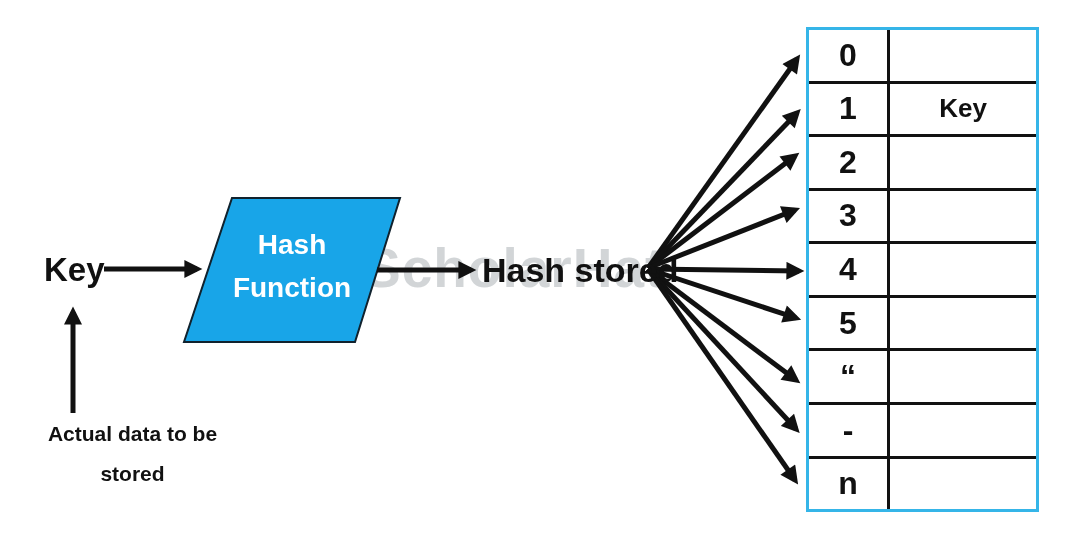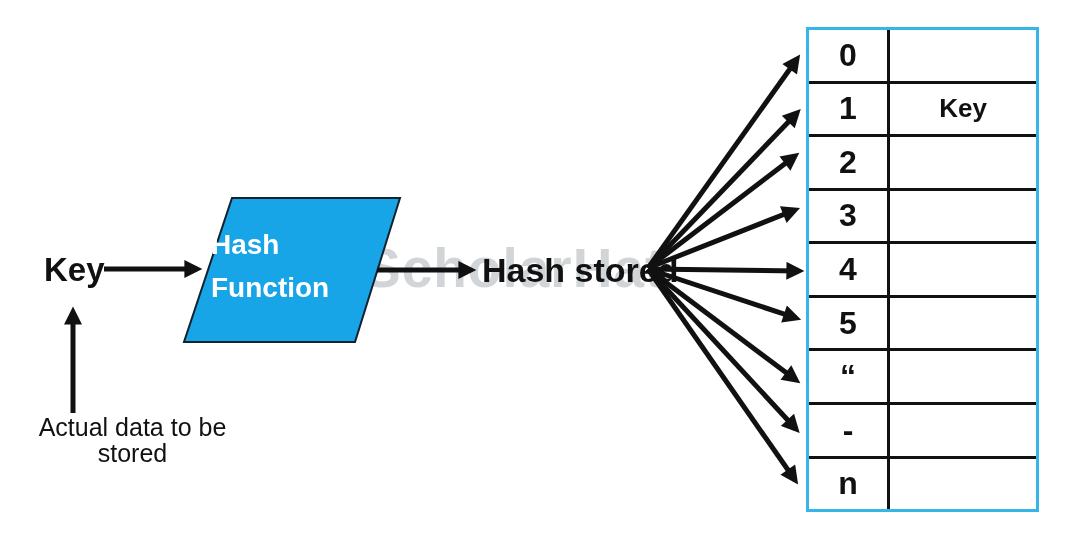--- a/index.html
+++ b/index.html
@@ -31,36 +31,36 @@
     font-weight: bold;
     white-space: nowrap;
   }
   .lbl-key        { left: 44px;  top: 251px; font-size: 33px; }
   .lbl-hash-value { left: 482px; top: 251px; font-size: 34px; }
   .lbl-hash-fn {
     position: absolute;
     z-index: 2;
     left: 211px; top: 223px;
     width: 162px;
-    text-align: left;
+    text-align: center;
     color: #ffffff;
     font-weight: bold;
     font-size: 28px;
     line-height: 43px;
   }
   .lbl-caption {
     position: absolute;
     z-index: 2;
     left: 30px; top: 414px;
     width: 205px;
     text-align: center;
     color: #111111;
-    font-weight: normal;
-    font-size: 25px;
-    line-height: 26px;
+    font-weight: bold;
+    font-size: 21px;
+    line-height: 40px;
     white-space: normal;
   }
   .hash-table {
     position: absolute;
     z-index: 2;
     left: 806px; top: 27px;
     width: 233px; height: 485px;
     box-sizing: border-box;
     border: 3px solid #35b5e8;
     background: #ffffff;

